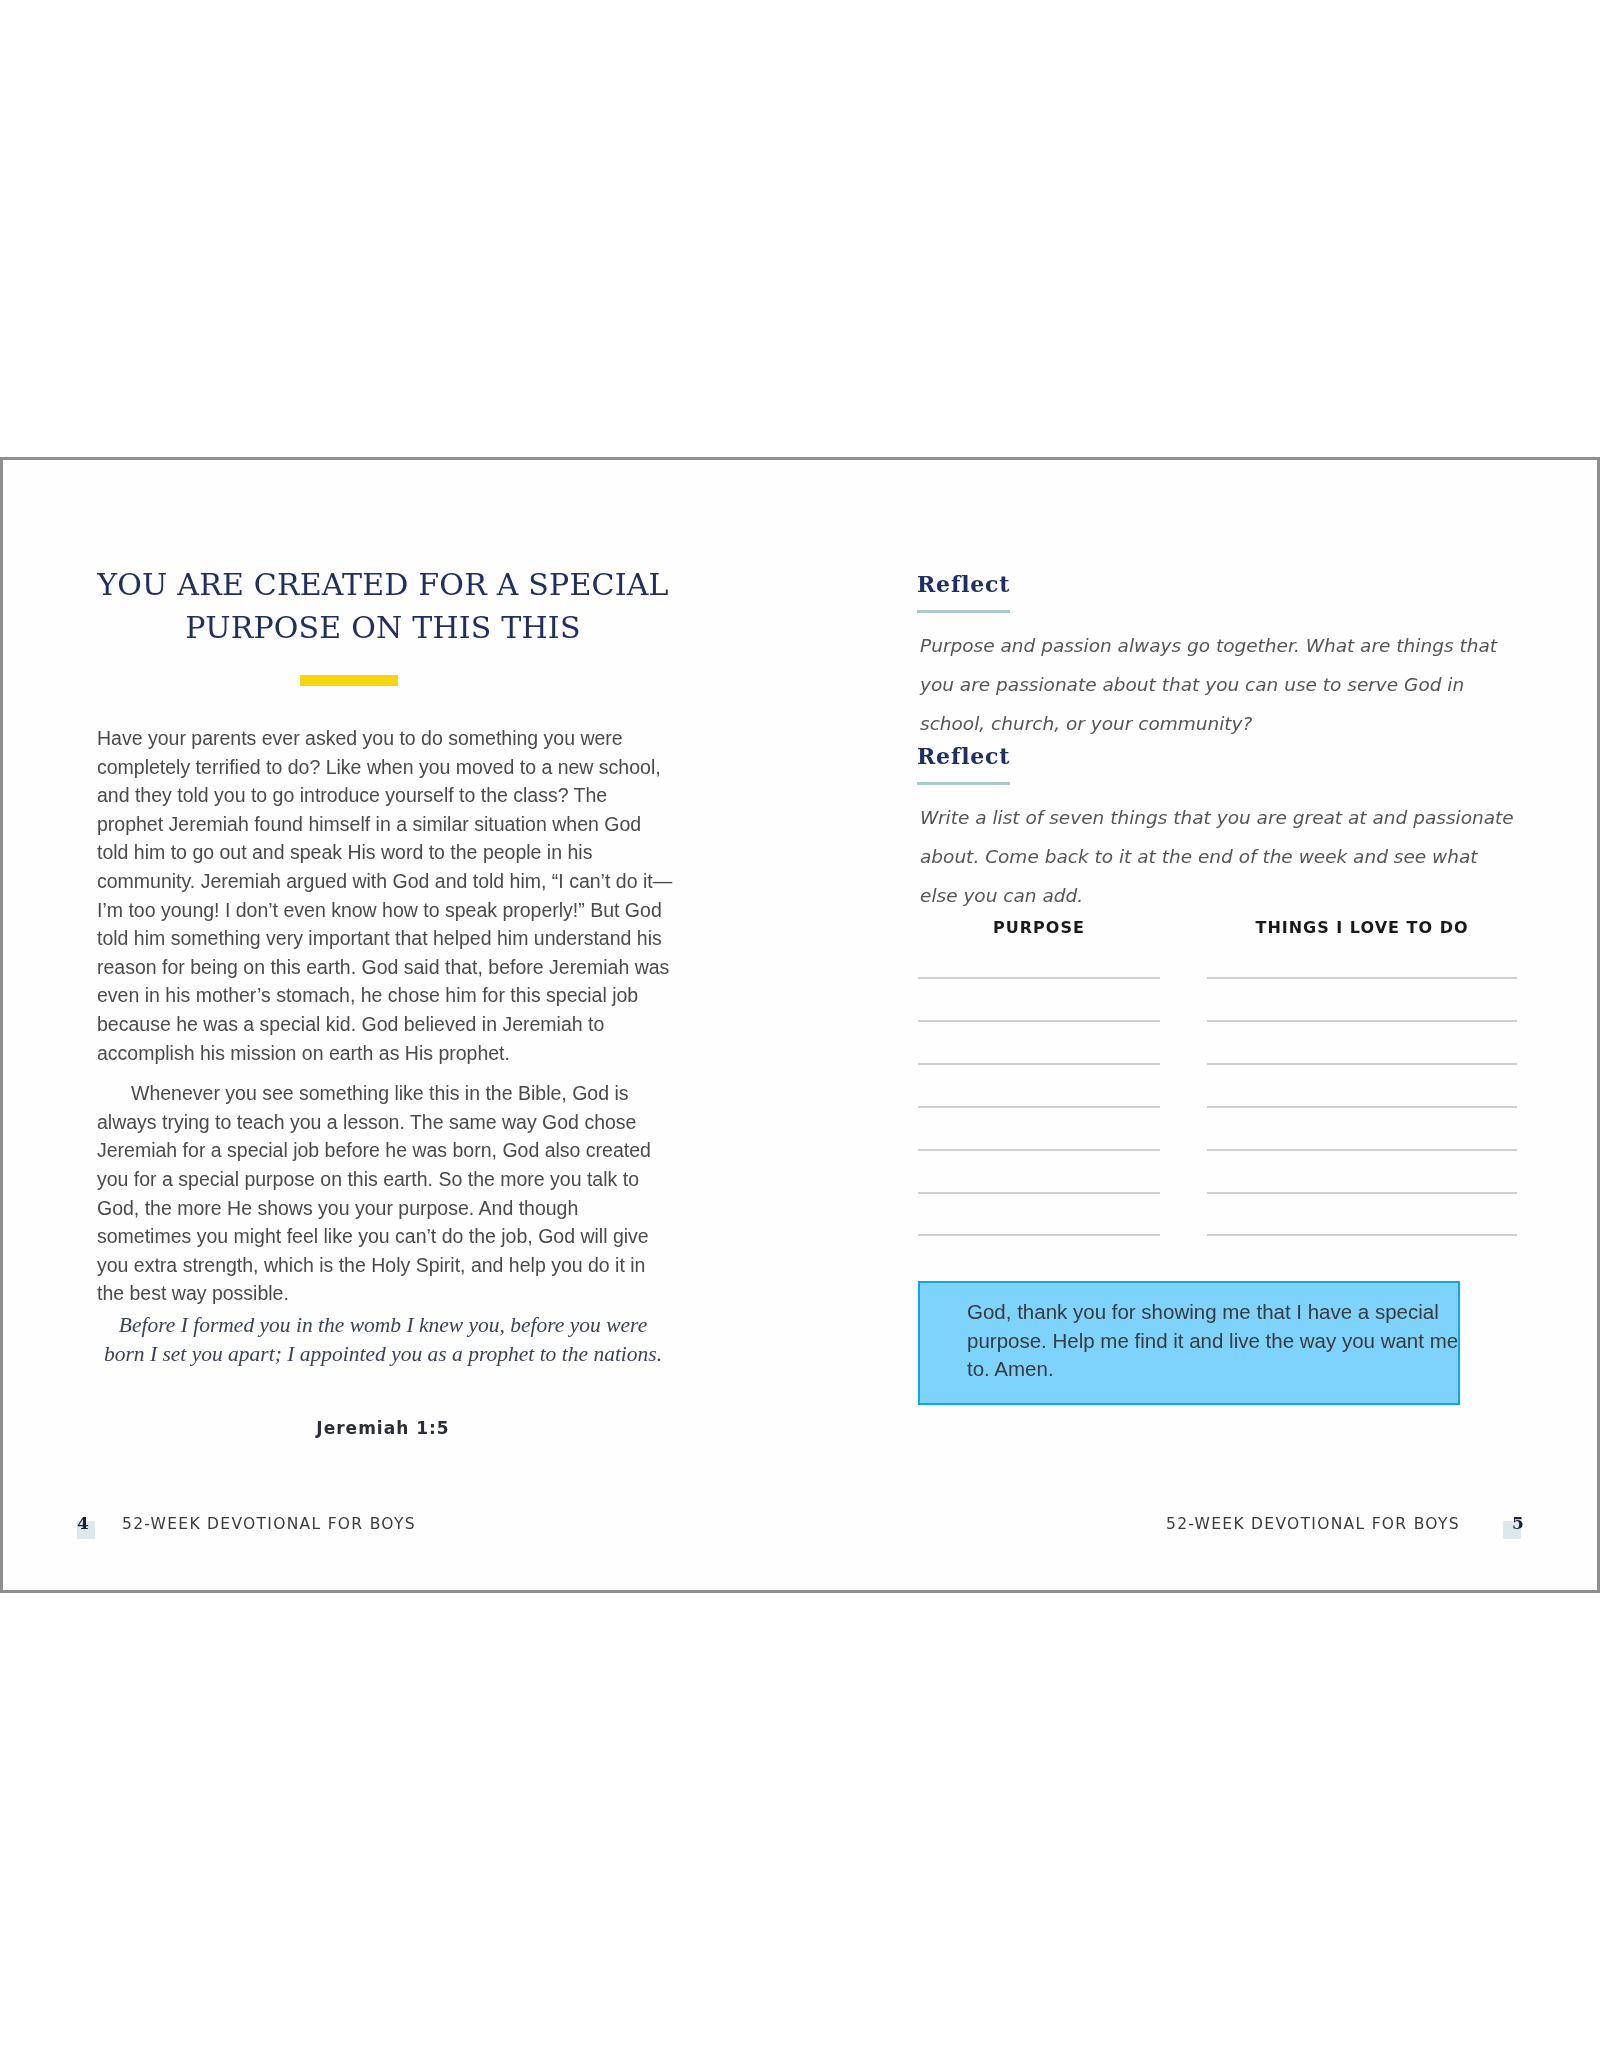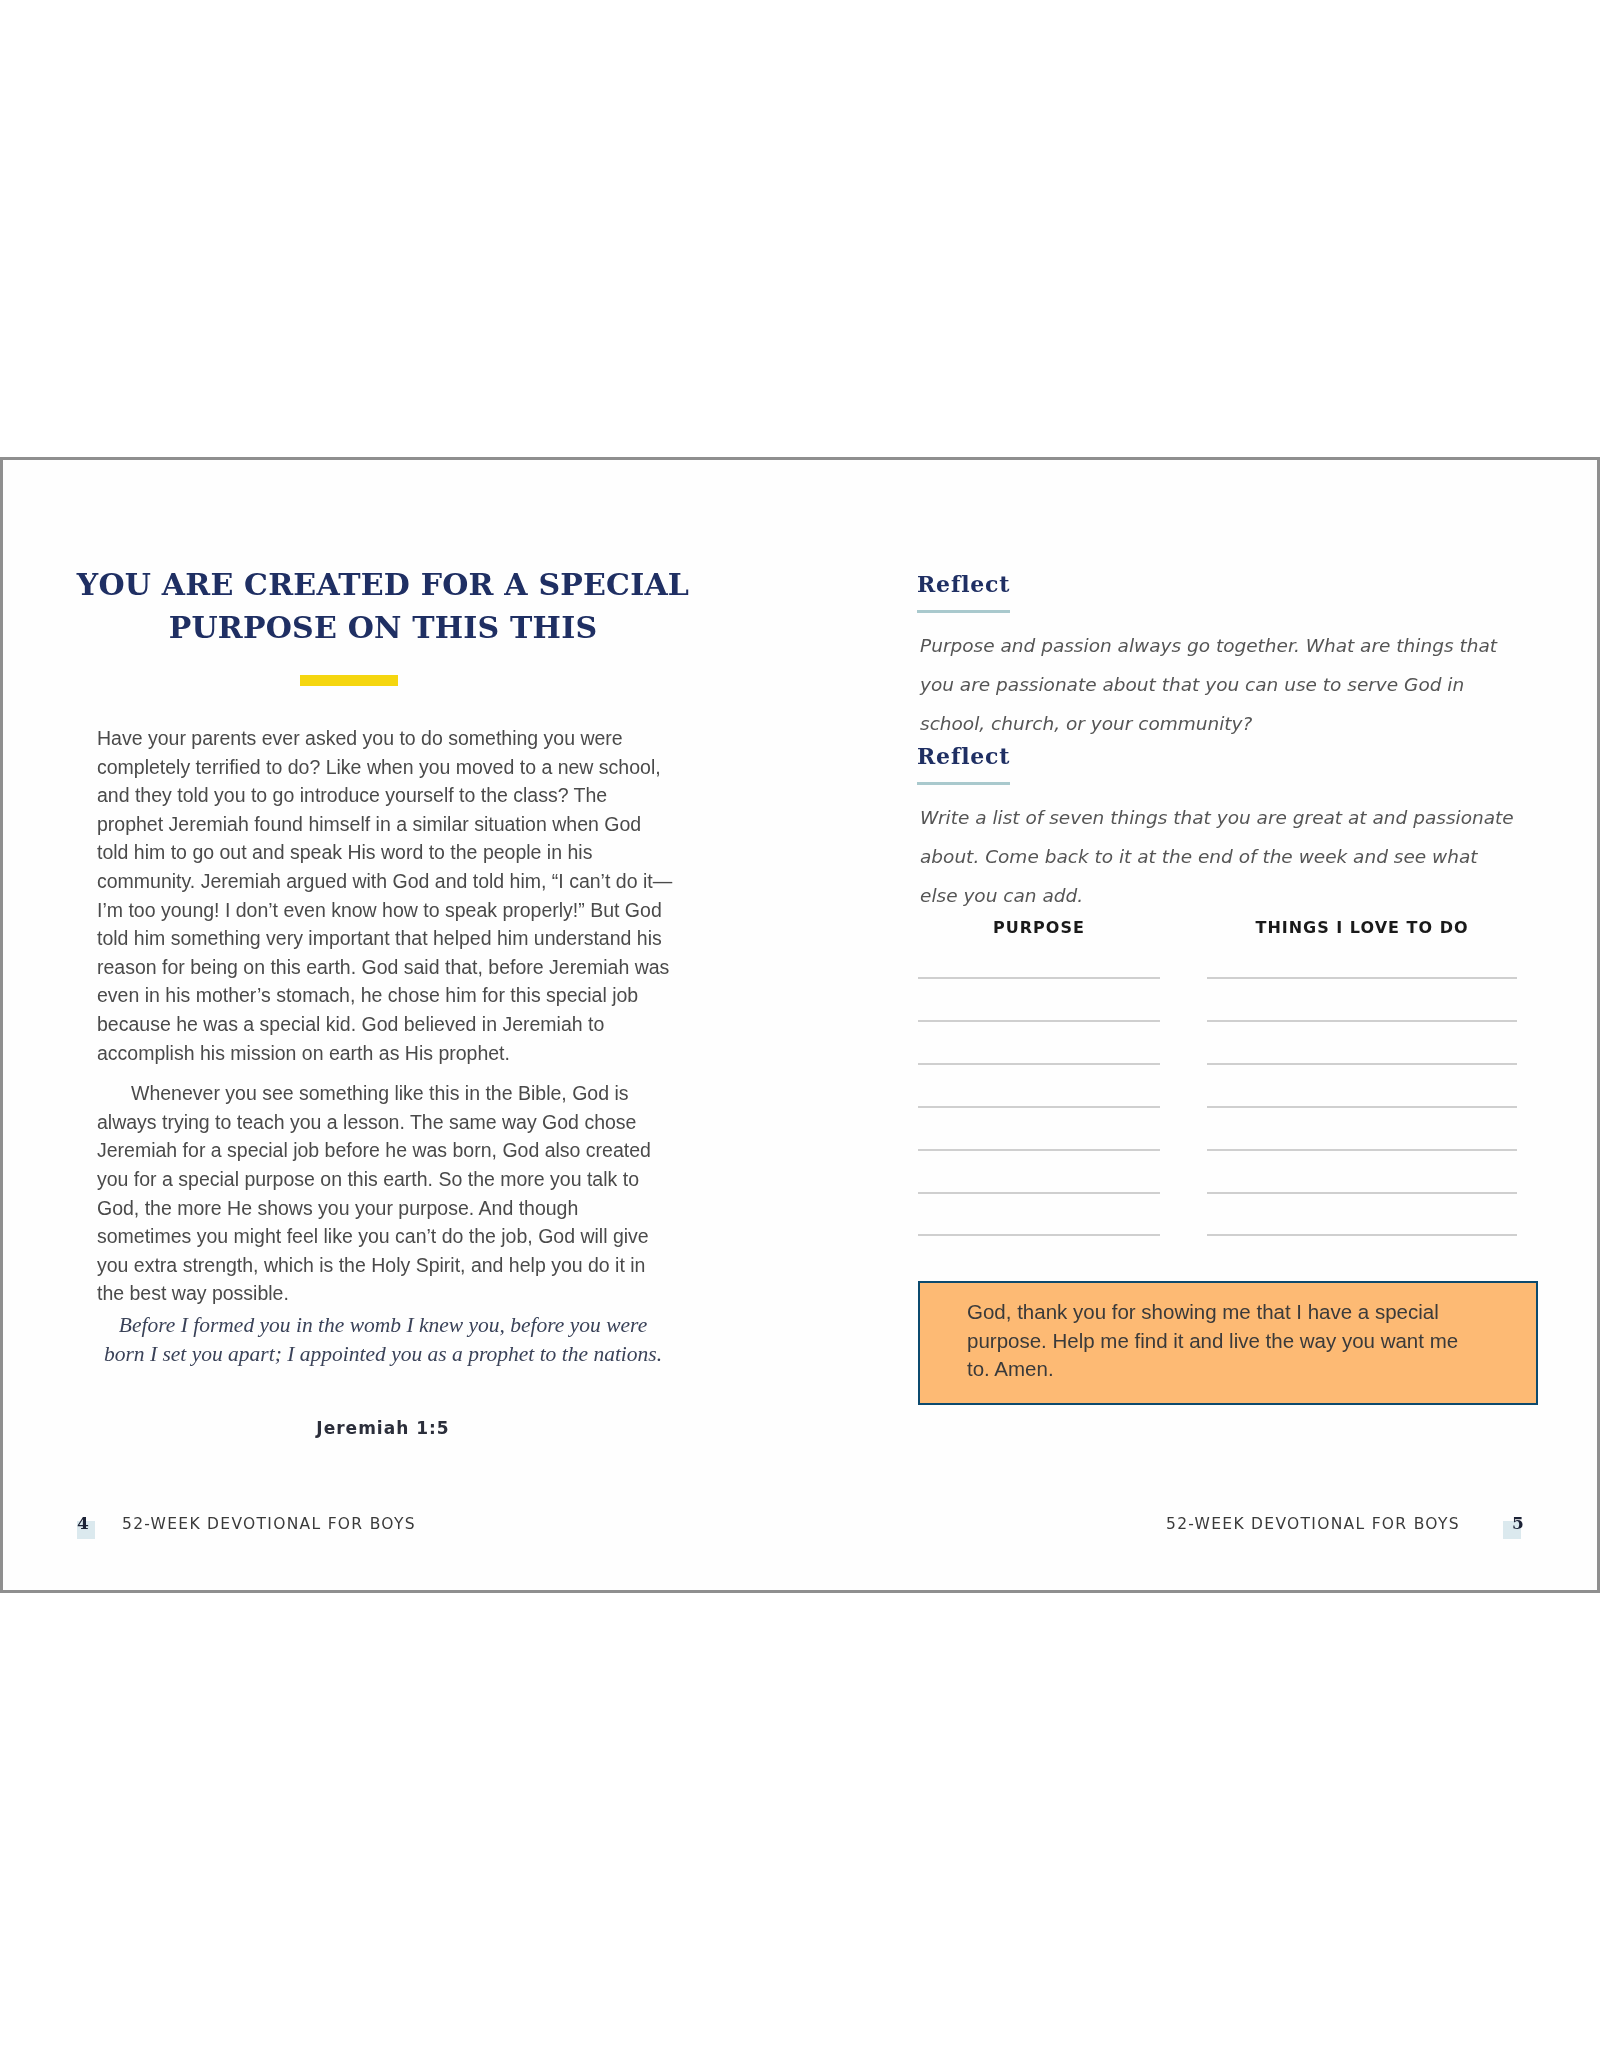--- a/index.html
+++ b/index.html
@@ -12,21 +12,21 @@
       position: absolute; left: 0; top: 457px;
       width: 1594px; height: 1130px;
       border: 3px solid #8f8f8f;
       background: #fefefe;
     }
 
     
     .title {
       position: absolute; left: 60px; top: 103px; width: 640px;
       text-align: center;
-      font-family: "DejaVu Serif", serif; font-weight: bold;
+      font-family: "DejaVu Serif", serif; font-weight: normal;
       font-size: 30px; line-height: 43px; color: #1f2f63;
       letter-spacing: 0.2px;
     }
     .title-bar {
       position: absolute; left: 297px; top: 215px;
       width: 98px; height: 11px;
     }
     .body-text {
       position: absolute; left: 82px; top: 252px; width: 600px;
       font-family: "Liberation Sans", sans-serif;
@@ -80,22 +80,22 @@
       position: absolute; top: 458px;
       text-align: center;
       font-family: "DejaVu Sans", sans-serif; font-weight: bold;
       font-size: 16px; color: #1a1a1a; letter-spacing: 1px;
     }
     .write-line {
       position: absolute; height: 2px; background: #cfcfcf;
     }
     .prayer-box {
       position: absolute; left: 915px; top: 821px;
-      width: 620px; height: 124px;
-      background: #fdba74; border: 2px solid #0c4a6e;
+      width: 542px; height: 124px;
+      background: #7dd3fc; border: 2px solid #0ea5e9;
       box-sizing: border-box;
     }
     .prayer-text {
       position: absolute; left: 47px; top: 15px; width: 500px;
       font-family: "Liberation Sans", sans-serif;
       font-size: 20.5px; line-height: 28.6px; color: #3a3a3a;
     }
   </style>
 </head>
 <body>

